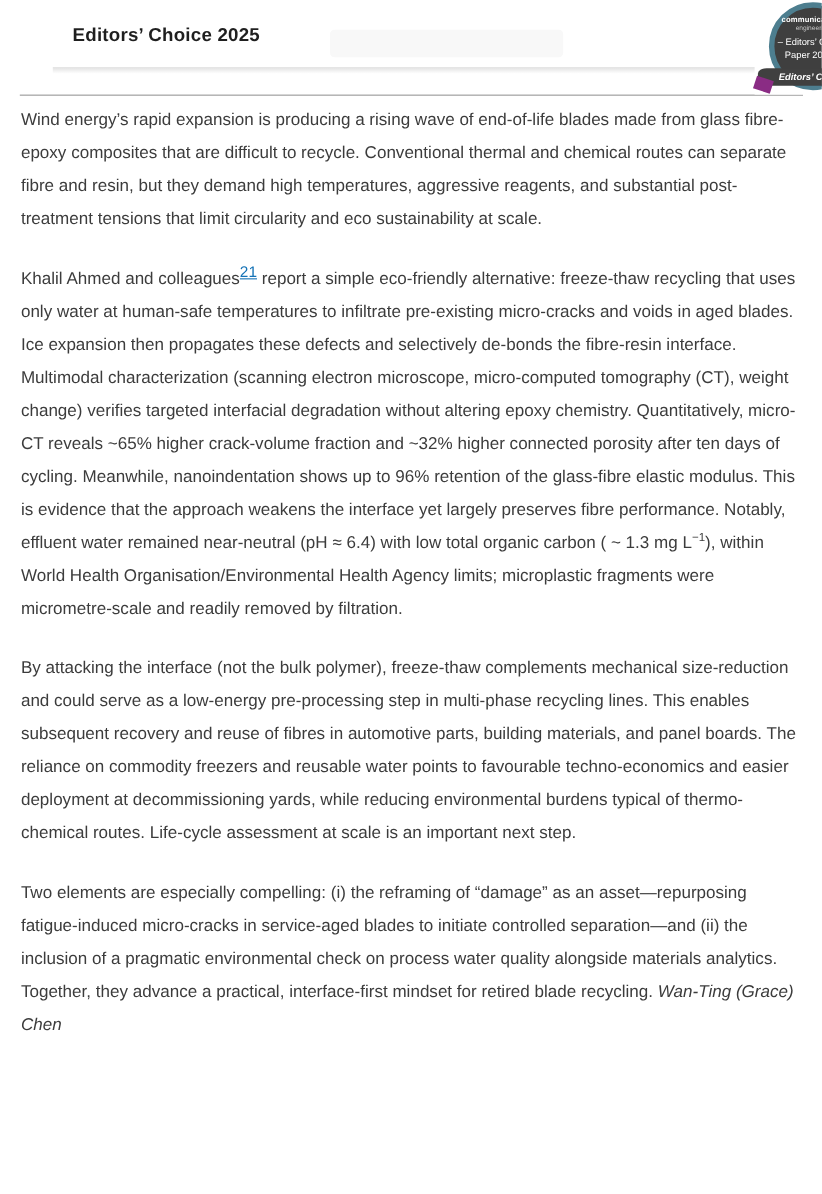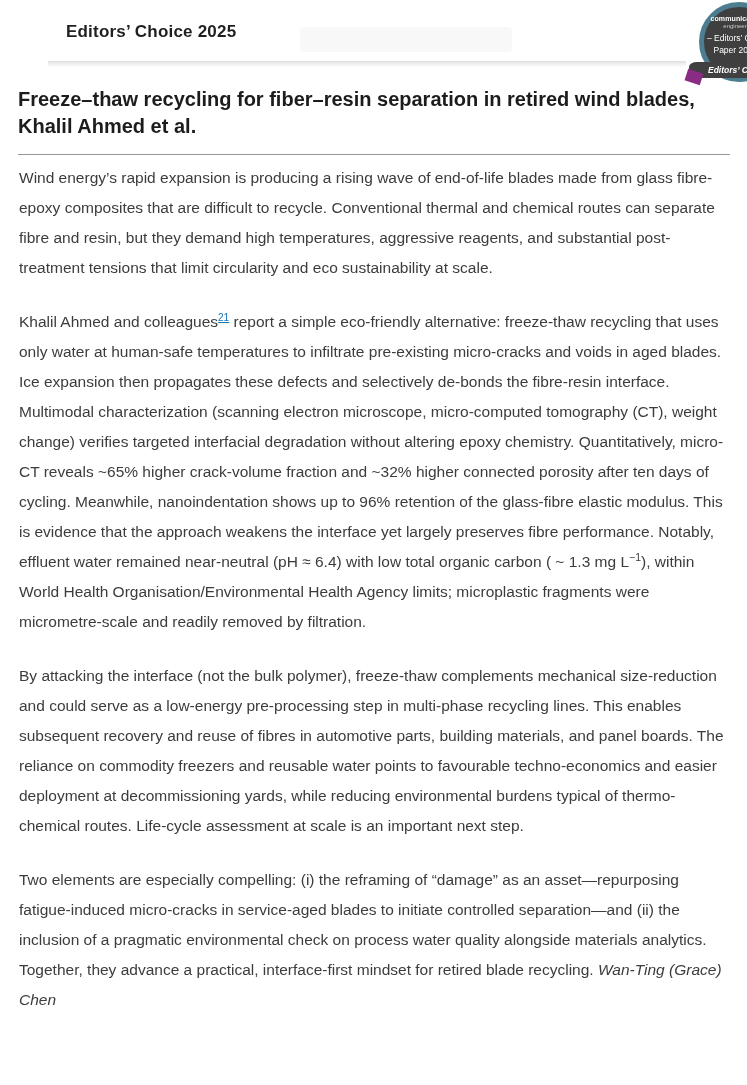--- a/index.html
+++ b/index.html
@@ -58,21 +58,21 @@
   
   .content { position: absolute; left: 18px; top: 86px; width: 712px; }
   .article-title {
     margin: 0 0 14px; font-size: 20px; line-height: 27px;
     font-weight: 700; color: #1c1c1c;
   }
   .title-rule { border: none; border-top: 1px solid #979797; margin: 0 0 8px; }
   .content p {
     margin: 0 1px 24px; font-size: 15.5px; line-height: 30px; color: #3c3c3c;
   }
-  sup.ref { font-size: 10px; line-height: 0; }
+  sup.ref { font-size: 14px; line-height: 0; }
   sup.ref a { color: #1472b6; text-decoration: underline; }
   sup.unit { font-size: 10.5px; line-height: 0; }
   .signature { font-style: italic; }
 </style>
 </head>
 <body>
 
 <div class="page">
 
   <header class="topbar">
@@ -91,21 +91,20 @@
         <span>– Editors’ Choice</span>
         <span>Paper 2030 –</span>
       </div>
     </div>
     <div class="badge-ribbon">
       <span>Editors’ Choice</span>
     </div>
   </div>
 
   <main class="content">
-    <h2 class="article-title">Freeze–thaw recycling for fiber–resin separation in retired wind blades, Khalil Ahmed et al.</h2>
     <hr class="title-rule">
 
     <p>Wind energy’s rapid expansion is producing a rising wave of end-of-life blades made from glass fibre-epoxy composites that are difficult to recycle. Conventional thermal and chemical routes can separate fibre and resin, but they demand high temperatures, aggressive reagents, and substantial post-treatment tensions that limit circularity and eco sustainability at scale.</p>
 
     <p><span>Khalil Ahmed and colleagues</span><sup class="ref"><a href="#">21</a></sup><span> report a simple eco-friendly alternative: freeze-thaw recycling that uses only water at human-safe temperatures to infiltrate pre-existing micro-cracks and voids in aged blades. Ice expansion then propagates these defects and selectively de-bonds the fibre-resin interface. Multimodal characterization (scanning electron microscope, micro-computed tomography (CT), weight change) verifies targeted interfacial degradation without altering epoxy chemistry. Quantitatively, micro-CT reveals ~65% higher crack-volume fraction and ~32% higher connected porosity after ten days of cycling. Meanwhile, nanoindentation shows up to 96% retention of the glass-fibre elastic modulus. This is evidence that the approach weakens the interface yet largely preserves fibre performance. Notably, effluent water remained near-neutral (pH ≈ 6.4) with low total organic carbon ( ~ 1.3 mg L</span><sup class="unit">−1</sup><span>), within World Health Organisation/Environmental Health Agency limits; microplastic fragments were micrometre-scale and readily removed by filtration.</span></p>
 
     <p>By attacking the interface (not the bulk polymer), freeze-thaw complements mechanical size-reduction and could serve as a low-energy pre-processing step in multi-phase recycling lines. This enables subsequent recovery and reuse of fibres in automotive parts, building materials, and panel boards. The reliance on commodity freezers and reusable water points to favourable techno-economics and easier deployment at decommissioning yards, while reducing environmental burdens typical of thermo-chemical routes. Life-cycle assessment at scale is an important next step.</p>
 
     <p><span>Two elements are especially compelling: (i) the reframing of “damage” as an asset—repurposing fatigue-induced micro-cracks in service-aged blades to initiate controlled separation—and (ii) the inclusion of a pragmatic environmental check on process water quality alongside materials analytics. Together, they advance a practical, interface-first mindset for retired blade recycling. </span><em class="signature">Wan-Ting (Grace) Chen</em></p>
   </main>

